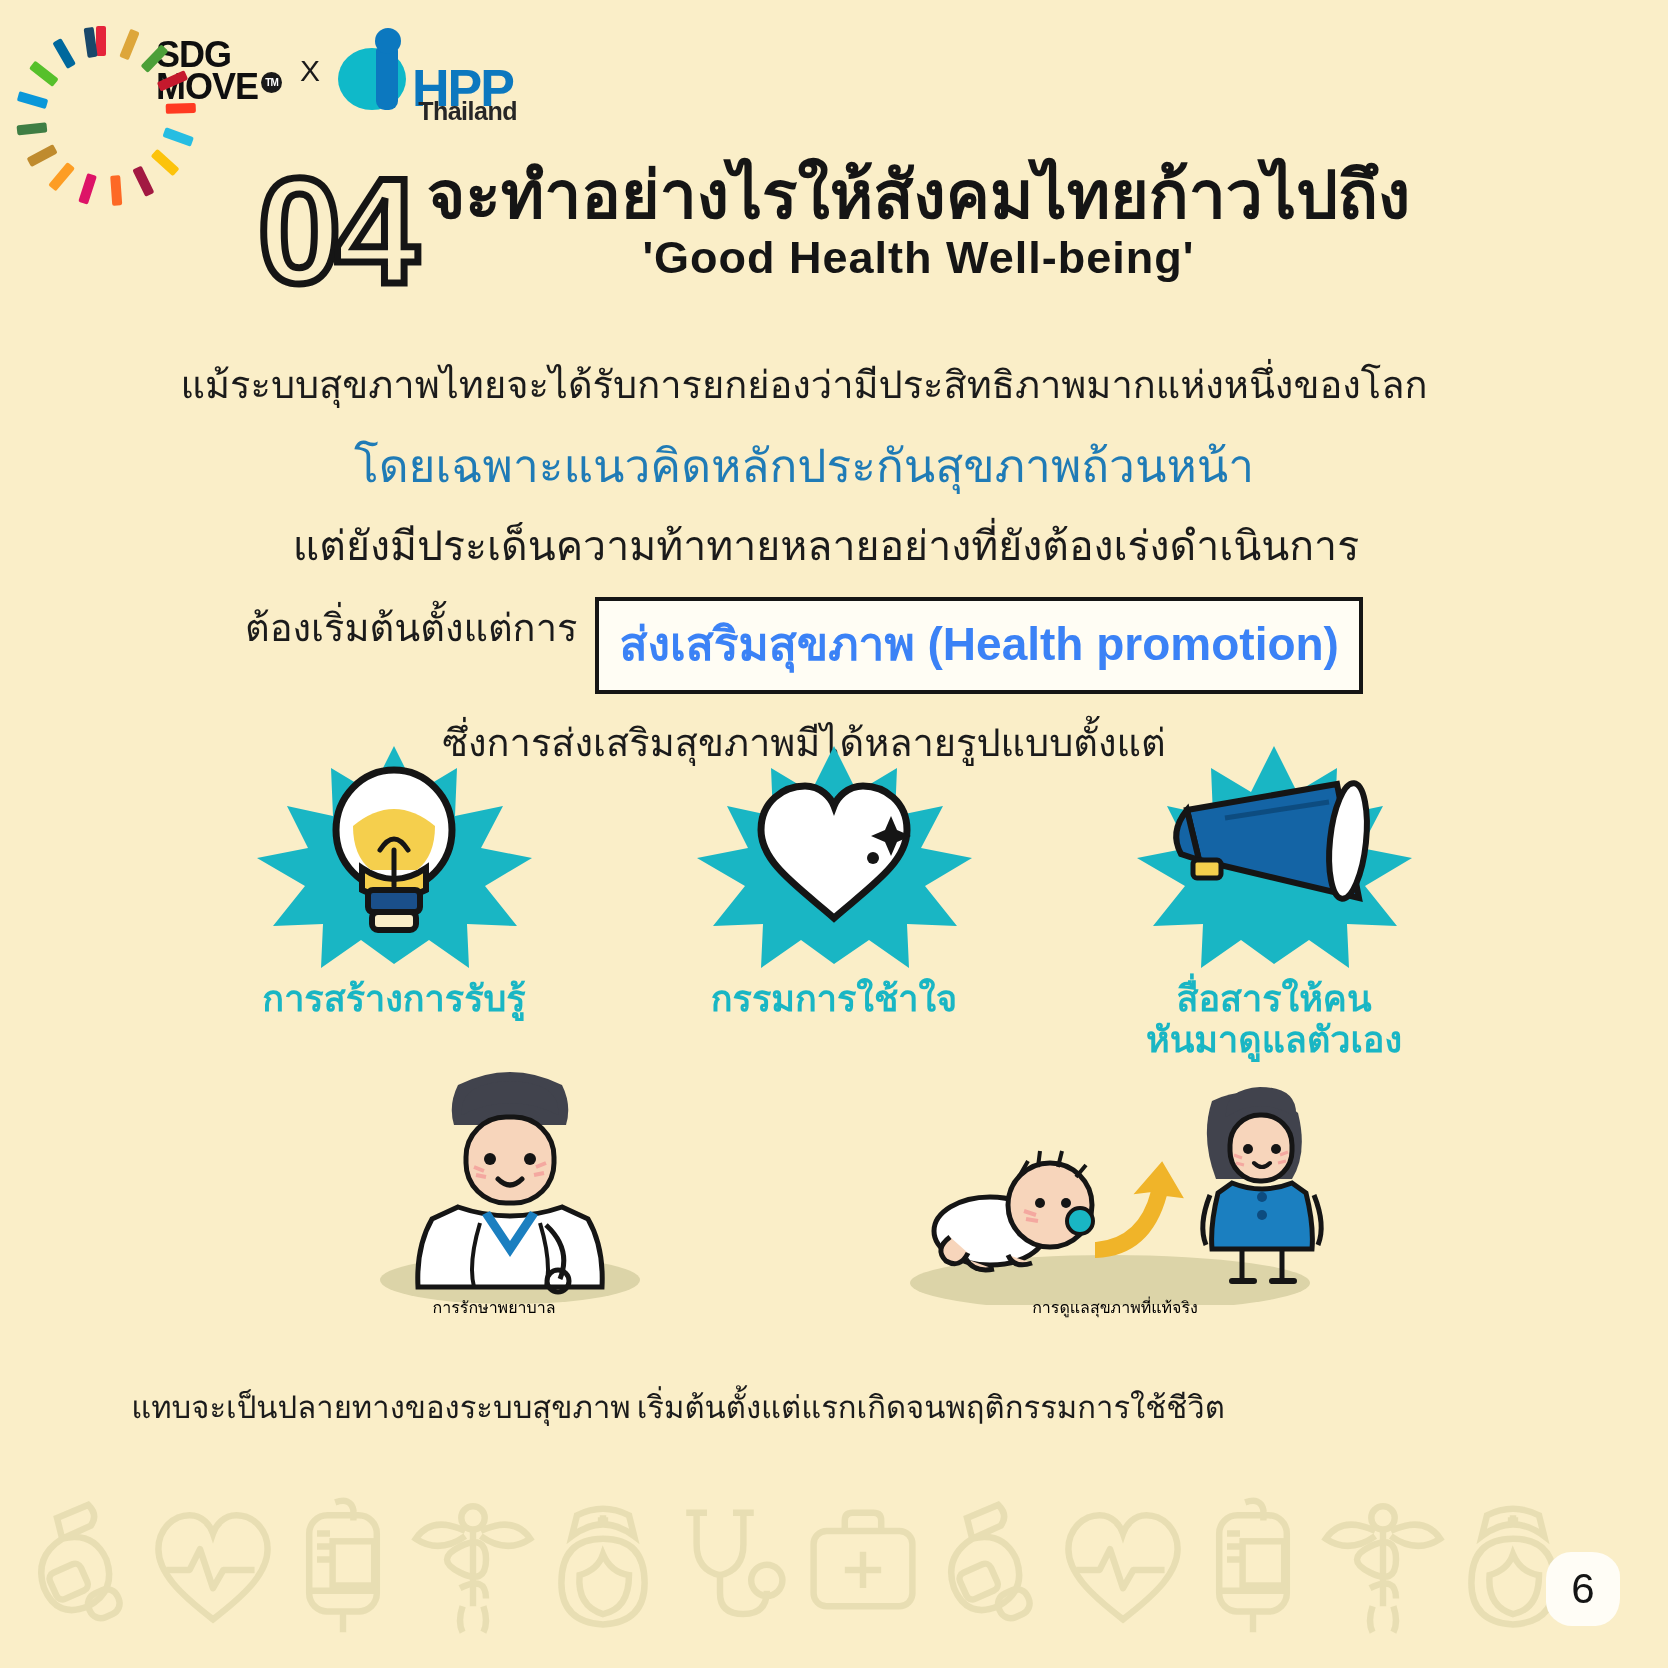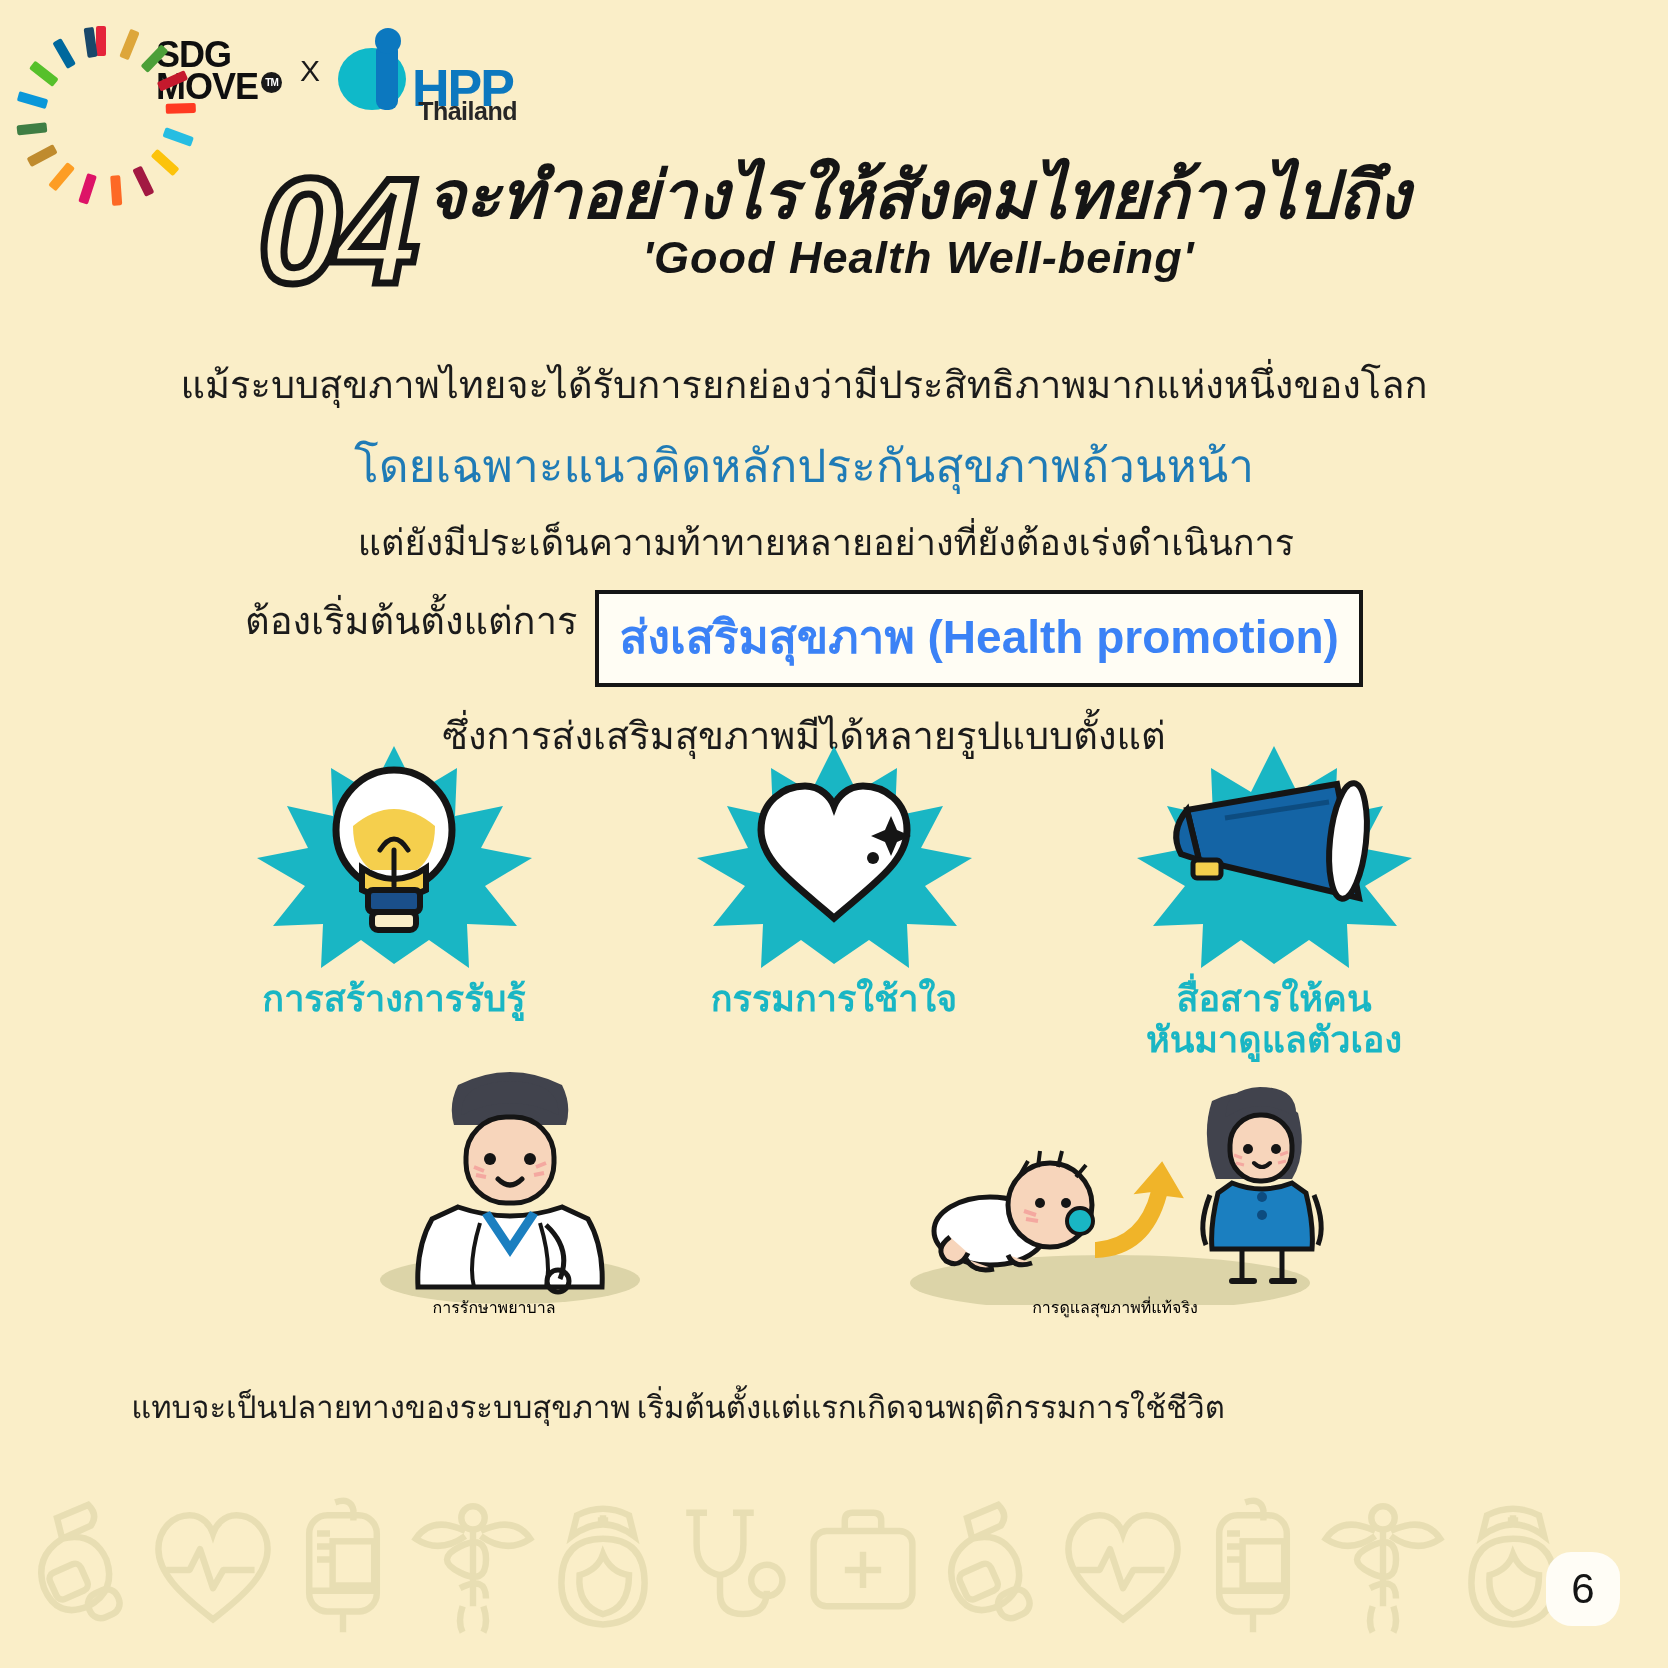--- a/index.html
+++ b/index.html
@@ -38,21 +38,21 @@
   .x-mark { font-size:30px; color:#1a1a1a; margin:0 6px; font-weight:400; }
   .ihpp { position:relative; display:flex; align-items:flex-end; }
   .ihpp-i { position:relative; width:78px; height:78px; }
   .ihpp-disc { position:absolute; left:0; top:16px; width:68px; height:62px; border-radius:50%; background:#0fb9c9; }
   .ihpp-stem { position:absolute; left:38px; top:16px; width:22px; height:62px; background:#0c78bf; border-radius:3px 3px 9px 9px; }
   .ihpp-dot { position:absolute; left:37px; top:-4px; width:26px; height:26px; border-radius:50%; background:#0c78bf; }
   .ihpp-hpp { font-weight:bold; font-size:52px; color:#0c78bf; letter-spacing:-2px; margin-left:-4px; line-height:.8; }
   .ihpp-thailand { position:absolute; right:-4px; bottom:-16px; font-weight:bold; font-size:25px; color:#262626; letter-spacing:-.5px; }
 
   
-  .headline-row { position:absolute; left:0; top:160px; width:1668px; display:flex; justify-content:center;font-style:italic; }
+  .headline-row { position:absolute; left:0; top:160px; width:1668px; display:flex; justify-content:center; }
   .num-badge {
     font-family:"Liberation Sans", sans-serif;
     font-size:150px; font-weight:bold; line-height:1;
     color:#faeec8;
     -webkit-text-stroke:7px #151515;
     letter-spacing:-6px;
     margin-right:14px; margin-top:-4px;
   }
   .headline-text { text-align:center; }
   .h-thai {
@@ -62,21 +62,21 @@
   .h-eng {
     font-size:45px; font-weight:bold; color:#151515; line-height:1.1;
     letter-spacing:1px; white-space:nowrap; margin-top:2px;
   }
 
   
   .body-block { position:absolute; left:4px; top:360px; width:1600px; text-align:center; }
   .p-line { color:#1b1b1b; line-height:1.35; }
   .p1 { font-size:38px; }
   .p-blue { font-size:46px; font-weight:normal; color:#1f7bb6; margin-top:24px; }
-  .p3 { font-size:36px; margin-top:22px;padding-left:44px; }
+  .p3 { font-size:41px; margin-top:22px;padding-left:44px; }
 
   .boxed-row { display:flex; align-items:flex-start; justify-content:center; gap:18px; margin-top:22px; }
   .boxed-pre { font-size:38px; color:#1b1b1b; }
   .boxed {
     border:4px solid #151515; background:#fffdf4;
     padding:6px 20px 10px 20px;
     font-size:46px; font-weight:bold; color:#3b82f6; white-space:nowrap;
   }
   .p5 { font-size:38px; margin-top:24px; }
 

